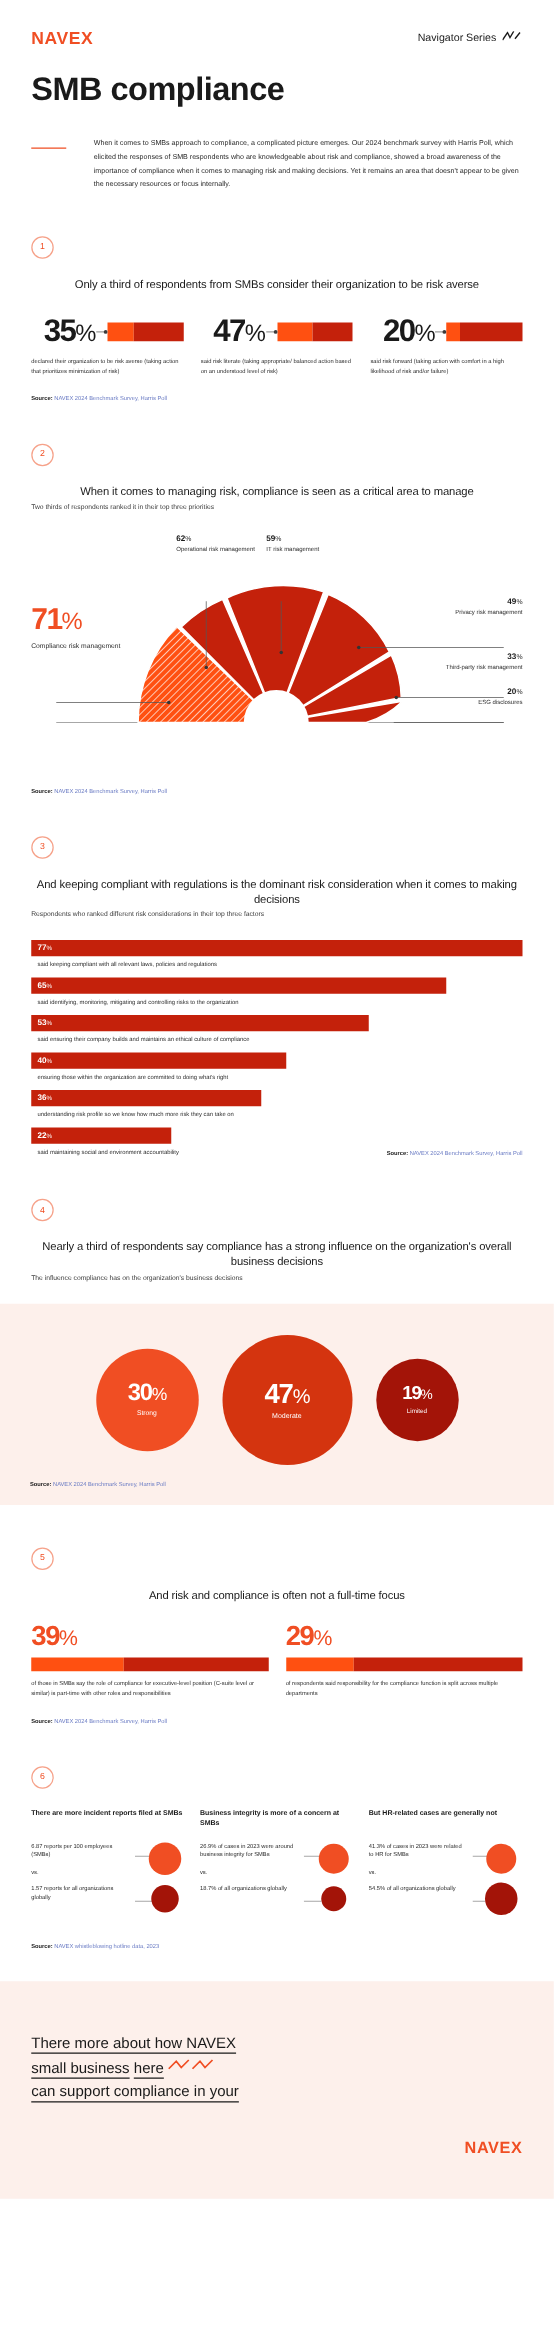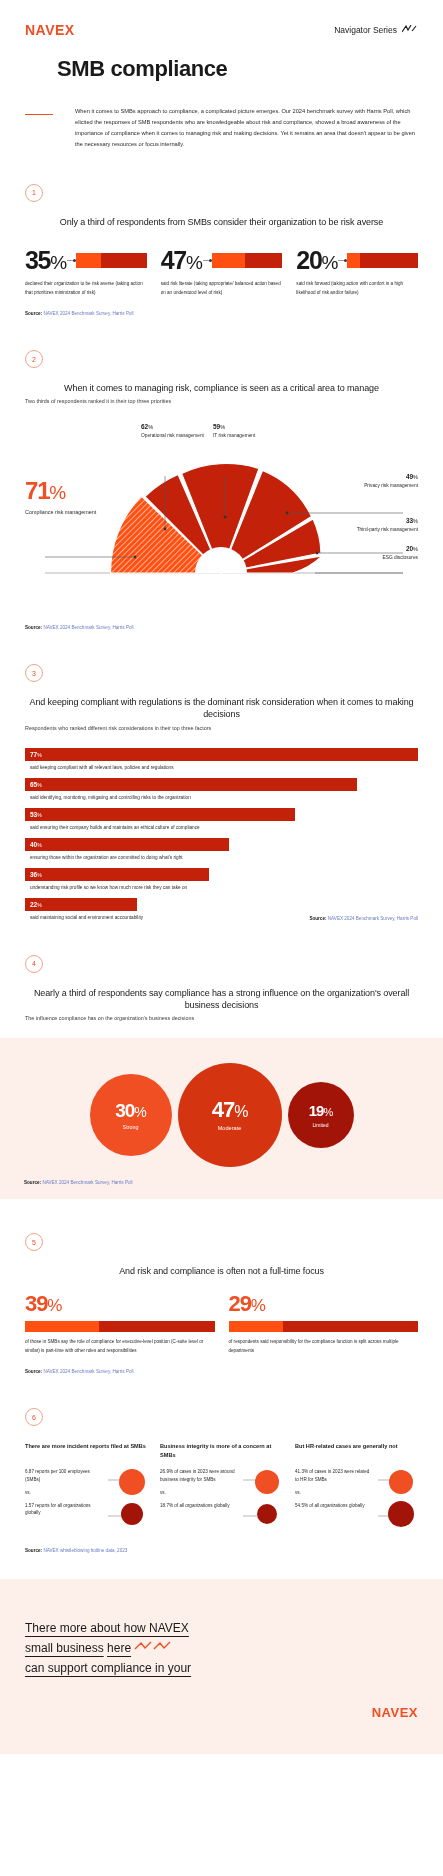--- a/index.html
+++ b/index.html
@@ -13,21 +13,21 @@
   .page { width: 443px; position: relative; background:#fff; }
 
   
   .topbar { display:flex; justify-content:space-between; align-items:center;
             padding: 22px 25px 0 25px; }
   .logo { color:#F04E23; font-size:14px; font-weight:700; letter-spacing:0.5px; }
   .nav-series { display:flex; align-items:center; gap:5px; font-size:8.5px; color:#1a1a1a; }
   .nav-series .squiggle { display:inline-block; }
 
   .title-block { padding: 18px 25px 0 25px; }
-  .title-1 { font-size:22px; font-weight:700; letter-spacing:-0.4px; line-height:1.16;margin-left:32px; }
+  .title-1 { font-size:26px; font-weight:700; letter-spacing:-0.4px; line-height:1.16; }
   .title-2 { font-size:22px; font-weight:300; letter-spacing:-0.4px; line-height:1.16; color:#3a3a3a;}
 
   .intro-wrap { display:flex; gap:0; padding: 24px 25px 0 25px; }
   .intro-rule { width:28px; height:1px; background:#F04E23; margin-top:8px; flex:0 0 28px; }
   .intro-text { font-size:5.7px; line-height:1.95; color:#2b2b2b; padding-left:22px; }
 
   
   .section { padding: 0 25px; }
   .step-badge { width:18px; height:18px; border:1px solid #F6A28A; border-radius:50%;
                 display:flex; align-items:center; justify-content:center;
@@ -35,21 +35,21 @@
   .sec-head { font-size:9px; font-weight:500; line-height:1.35; color:#1a1a1a; letter-spacing:-0.1px;text-align:center;}
   .sec-sub { font-size:5.4px; color:#3c3c3c; margin-top:3px; line-height:1.5; }
   .source { font-size:4.6px; color:#1a1a1a; margin-top:14px; }
   .source b { font-weight:700; }
   .source span { color:#6B7CC4; }
 
   
   .stats-row { display:flex; gap:14px; margin-top:20px; }
   .stat { flex:1; }
   .stat-top { display:flex; align-items:center; }
-  .stat-num { font-size:25px; font-weight:700; letter-spacing:-1.3px; line-height:1; }
+  .stat-num { font-size:25px; font-weight:700; letter-spacing:-1.3px; line-height:1;margin-left:10px; }
   .stat-num .pct { font-weight:300; font-size:19px; }
   .stat-connector { flex:0 0 auto; height:1px; background:#9a9a9a; width:8px; margin:0 1px; position:relative;}
   .stat-connector:after{ content:''; position:absolute; right:-1px; top:-1px; width:3px; height:3px;
                          background:#3a3a3a; border-radius:50%;}
   .stat-bar { display:flex; height:15px; flex:1 1 auto; }
   .stat-bar .fill { background:#FF5011; }
   .stat-bar .rest { background:#C4210B; flex:1; }
   .stat-cap { font-size:4.6px; line-height:1.85; color:#2b2b2b; margin-top:7px; }
 
   
@@ -68,21 +68,21 @@
   .bars { margin-top:16px; }
   .bar-item { margin-bottom:8px; }
   .bar { background:#C4210B; height:13px; display:flex; align-items:center; padding-left:5px;}
   .bar .v { color:#fff; font-size:6.5px; font-weight:700; }
   .bar .v em { font-style:normal; font-weight:300; font-size:5px; }
   .bar-cap { font-size:4.7px; color:#2b2b2b; margin-top:4px; padding-left:5px;}
   .src-right { text-align:right; }
 
   
   .bubble-panel { background:#FDF0EB; margin-top:16px; padding:22px 0 14px 0; position:relative; }
-  .bubbles { display:flex; align-items:center; justify-content:center; gap:6px; height:110px;}
+  .bubbles { display:flex; align-items:center; justify-content:center; gap:19px; height:110px;}
   .bubble { border-radius:50%; display:flex; flex-direction:column;
             align-items:center; justify-content:center; color:#fff; }
   .bubble .bn { font-weight:700; letter-spacing:-1px; line-height:1; }
   .bubble .bn em { font-style:normal; font-weight:300; }
   .bubble .bl { margin-top:4px; }
   .b-strong { width:82px; height:82px; background:#F04E23; }
   .b-strong .bn { font-size:19px; } .b-strong .bn em{font-size:14px;} .b-strong .bl{font-size:5.4px;}
   .b-mod { width:104px; height:104px; background:#D4340F; }
   .b-mod .bn { font-size:22px; } .b-mod .bn em{font-size:16px;} .b-mod .bl{font-size:5.6px;}
   .b-lim { width:66px; height:66px; background:#A31408; }

